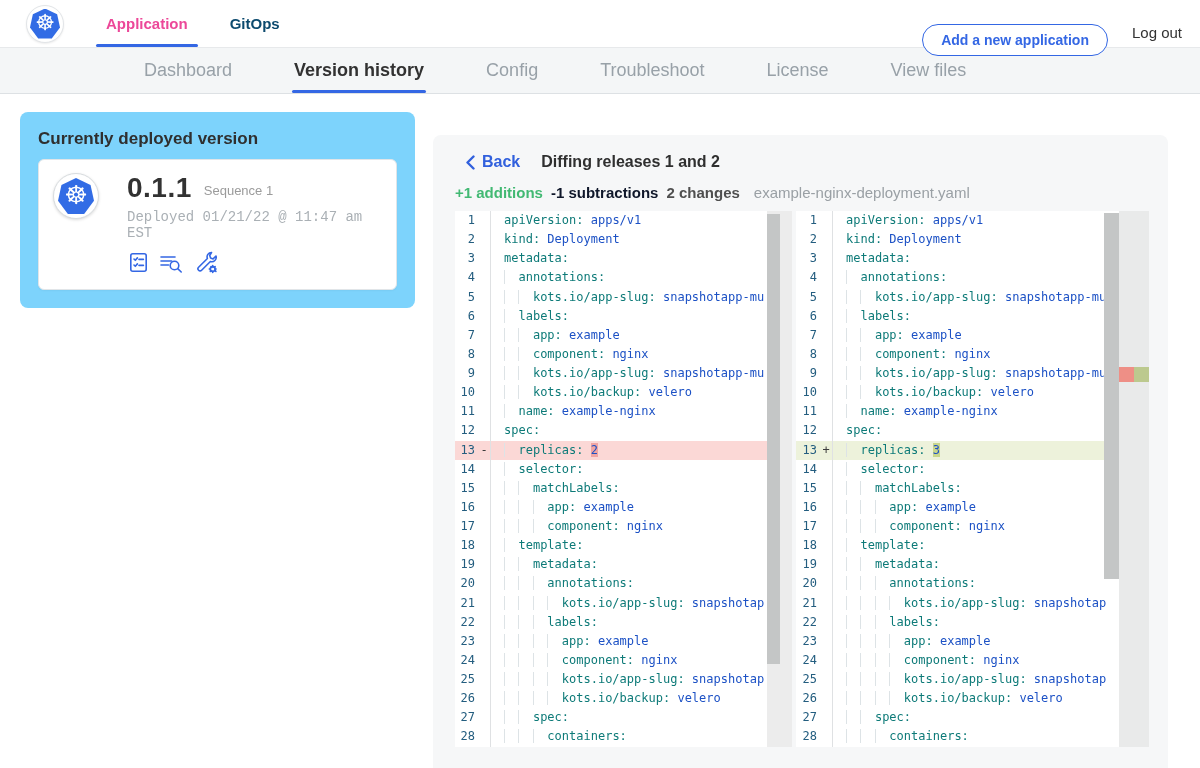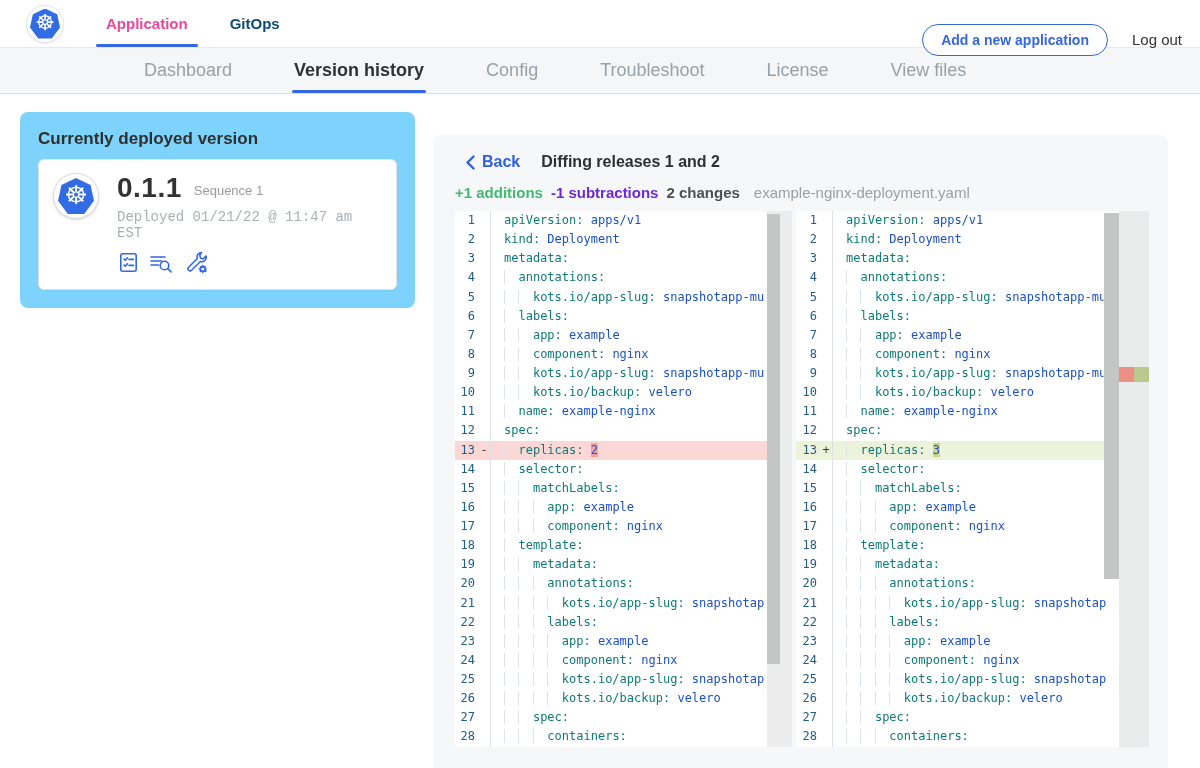--- a/index.html
+++ b/index.html
@@ -15,21 +15,21 @@
   .hept { width:30px; height:30px; background:#326ce5;
     clip-path:polygon(50% 0%, 90.45% 19.56%, 100% 63.27%, 72.61% 100%, 27.39% 100%, 0% 63.27%, 9.55% 19.56%);
     display:flex; align-items:center; justify-content:center; }
   .hept span { color:#fff; font-family:"DejaVu Sans", sans-serif; font-size:22px; line-height:1; margin-top:-2px; }
   .topnav-tabs { display:flex; height:100%; margin-left:32px; }
   .tab { display:flex; align-items:center; padding:0 10px; margin-right:22px;
     font-size:15px; font-weight:bold; color:#0c4a6e; cursor:pointer; position:relative; }
   .tab.active { color:#ec4899; }
   .tab.active::after { content:""; position:absolute; left:0; right:0; bottom:0;
     height:3px; background:#3467e4; border-radius:2px; }
-  .topnav-right { margin-left:auto; display:flex; align-items:center; gap:24px; padding-right:18px;margin-top:32px; }
+  .topnav-right { margin-left:auto; display:flex; gap:24px; padding-right:18px;margin-top:32px; }
   .add-btn { border:1px solid #3467e4; color:#3467e4; background:#fff; font-weight:bold;
     font-size:14px; padding:7px 18px; border-radius:17px; cursor:pointer;
     font-family:"Liberation Sans", sans-serif; }
   .logout { font-size:15px; color:#323232; cursor:pointer; }
 
   
   .subnav { height:46px; background:#f4f6f7; border-bottom:1px solid #dde1e4;
     display:flex; align-items:stretch; padding-left:142px; }
   .subnav-item { display:flex; align-items:center; padding:0 2px; margin-right:58px;
     font-size:18px; color:#98a1a8; cursor:pointer; position:relative; }
@@ -42,39 +42,39 @@
     background:#7dd3fc; border-radius:8px; padding:17px 18px 18px 18px; }
   .deployed-title { font-size:17px; font-weight:bold; color:#2f2f2f; }
   .version-card { margin-top:10px; background:#fff; border:1px solid #e1e5e8;
     border-radius:6px; box-shadow:0 1px 2px rgba(0,0,0,.04); padding:13px 16px 14px 14px;
     display:flex; }
   .vc-logo { width:46px; height:46px; border-radius:50%; background:#fff;
     border:1px solid #d8dcdf; box-shadow:0 1px 3px rgba(0,0,0,.15);
     display:flex; align-items:center; justify-content:center; flex:0 0 auto; }
   .vc-logo .hept { width:36px; height:36px; }
   .vc-logo .hept span { font-size:26px; }
-  .vc-body { margin-left:18px; padding-top:1px; }
+  .vc-body { margin-left:28px; padding-top:1px; }
   .vc-row { display:flex; align-items:center; }
   .version-number { font-size:28px; font-weight:bold; color:#323232; letter-spacing:.5px; line-height:1; }
   .sequence { font-size:13px; color:#9b9b9b; margin-left:12px; margin-top:4px; }
   .deployed-ts { font-size:14px; color:#aab0b5; margin-top:7px;font-family:Liberation Mono, monospace; }
   .vc-icons { display:flex; align-items:center; gap:9px; margin-top:9px; }
   .vc-icons svg { display:block; cursor:pointer; }
 
   
   .diff-card { position:absolute; left:433px; top:135px; width:735px; height:641px;
     background:#f6f7f8; border-radius:8px; padding:18px 19px 0 22px; }
   .diff-header { display:flex; align-items:center; margin-left:11px; }
   .back-link { display:flex; align-items:center; color:#3160dd; font-weight:bold;
     font-size:16px; cursor:pointer; }
   .back-link svg { margin-right:7px; }
   .diff-title { font-size:16px; font-weight:bold; color:#2f2f2f; margin-left:21px; }
   .diff-stats { margin-top:13px; font-size:15px; display:flex; align-items:baseline; }
   .stat-add { color:#42b973; font-weight:bold; }
-  .stat-sub { color:#6d28d9; font-weight:bold; margin-left:8px; }
+  .stat-sub { color:#0f172a; font-weight:bold; margin-left:8px; }
   .stat-chg { color:#4f4f4f; font-weight:bold; margin-left:8px; }
   .diff-filename { color:#9aa0a5; margin-left:14px; font-size:15px; }
 
   .diff-body { margin-top:10px; display:flex; }
   .pane { background:#fff; height:536px; overflow:hidden; position:relative; }
   .pane-left { width:337px; margin-right:4px; }
   .pane-right { width:353px; }
   .code-lines { font-family:"DejaVu Sans Mono", monospace; font-size:12px; }
   .row { display:flex; height:19.14px; line-height:19.14px; }
   .row.removed { background:#fbd8d6; }

